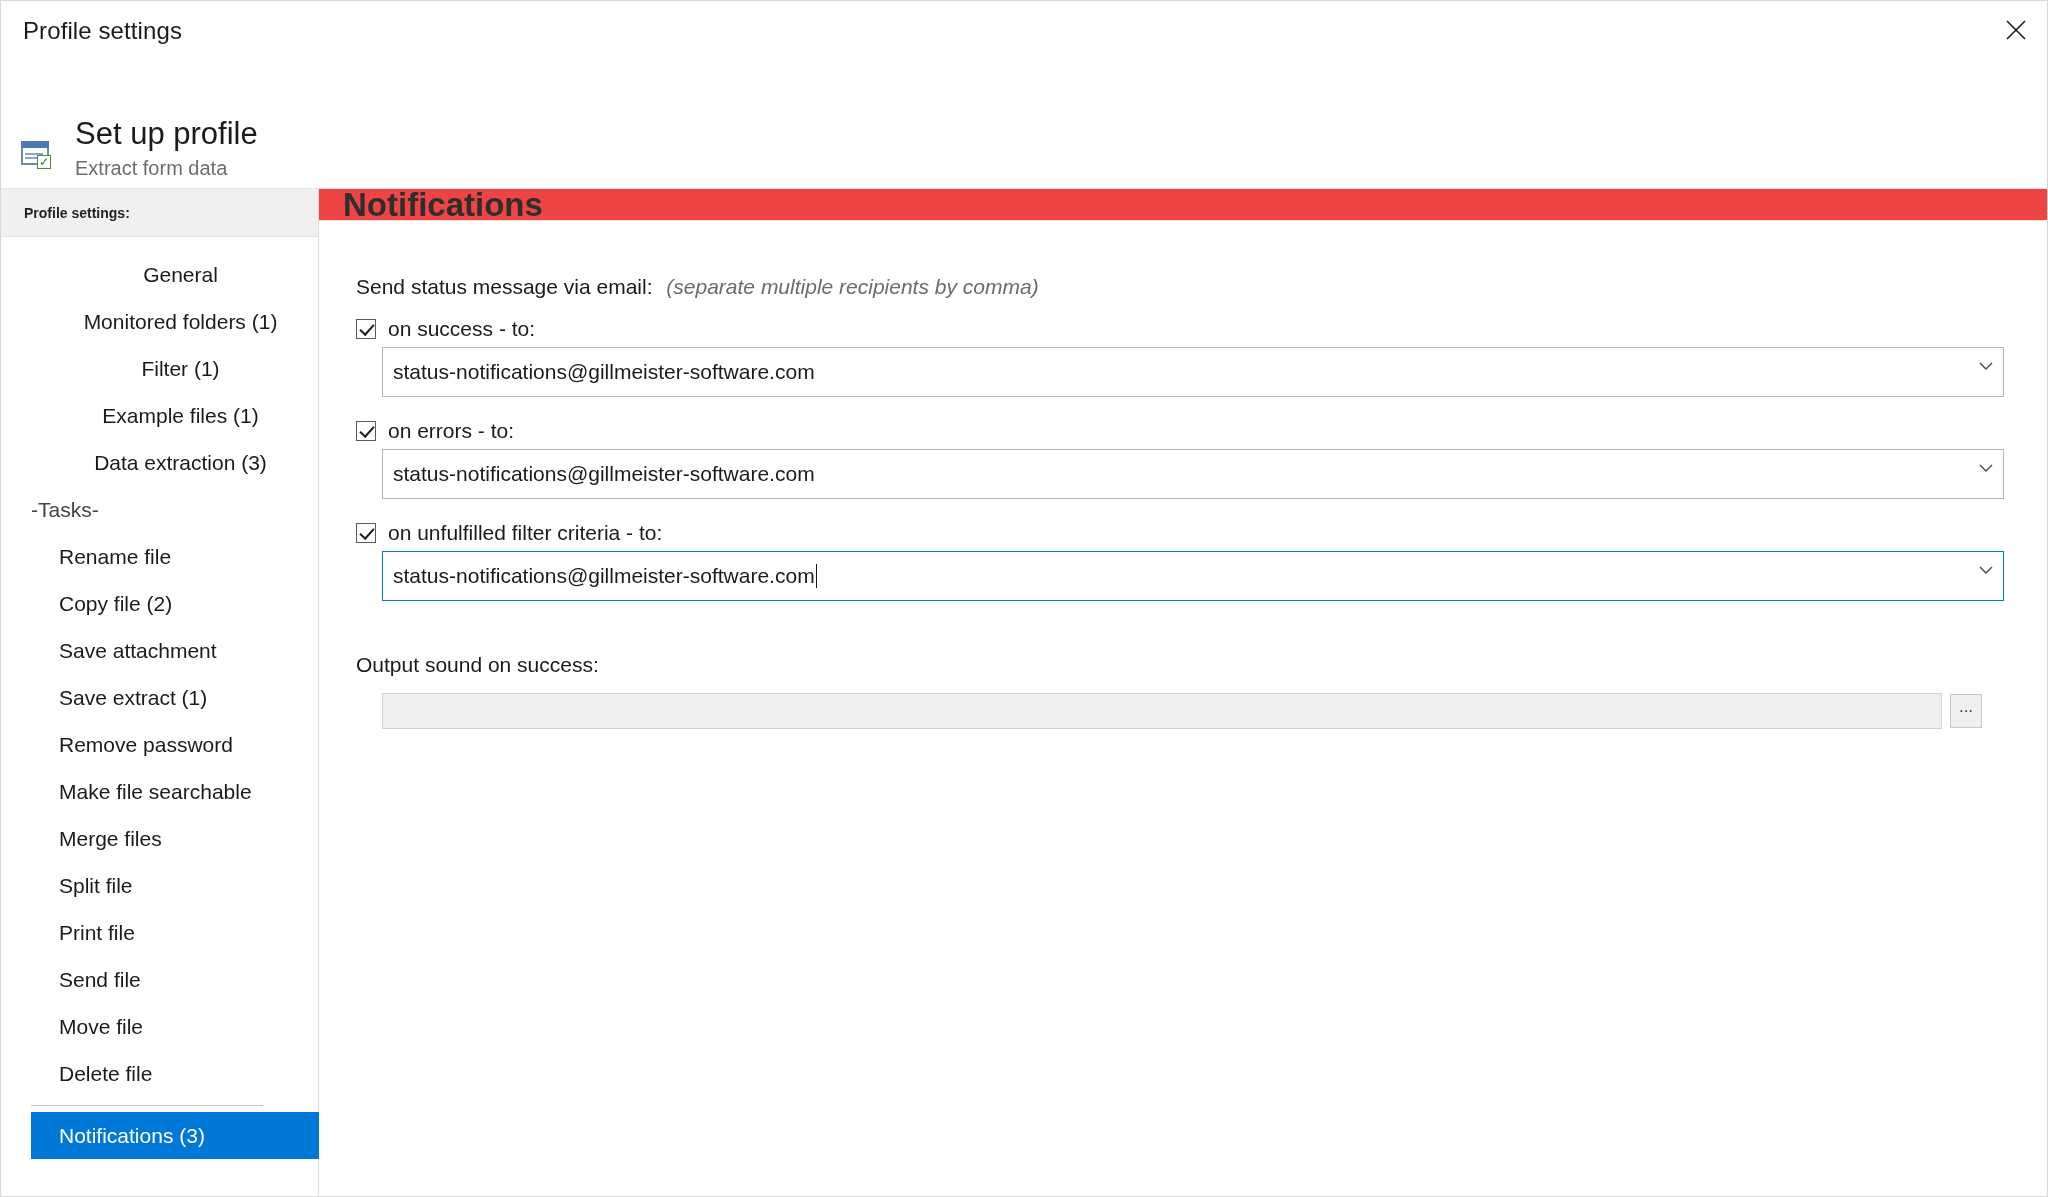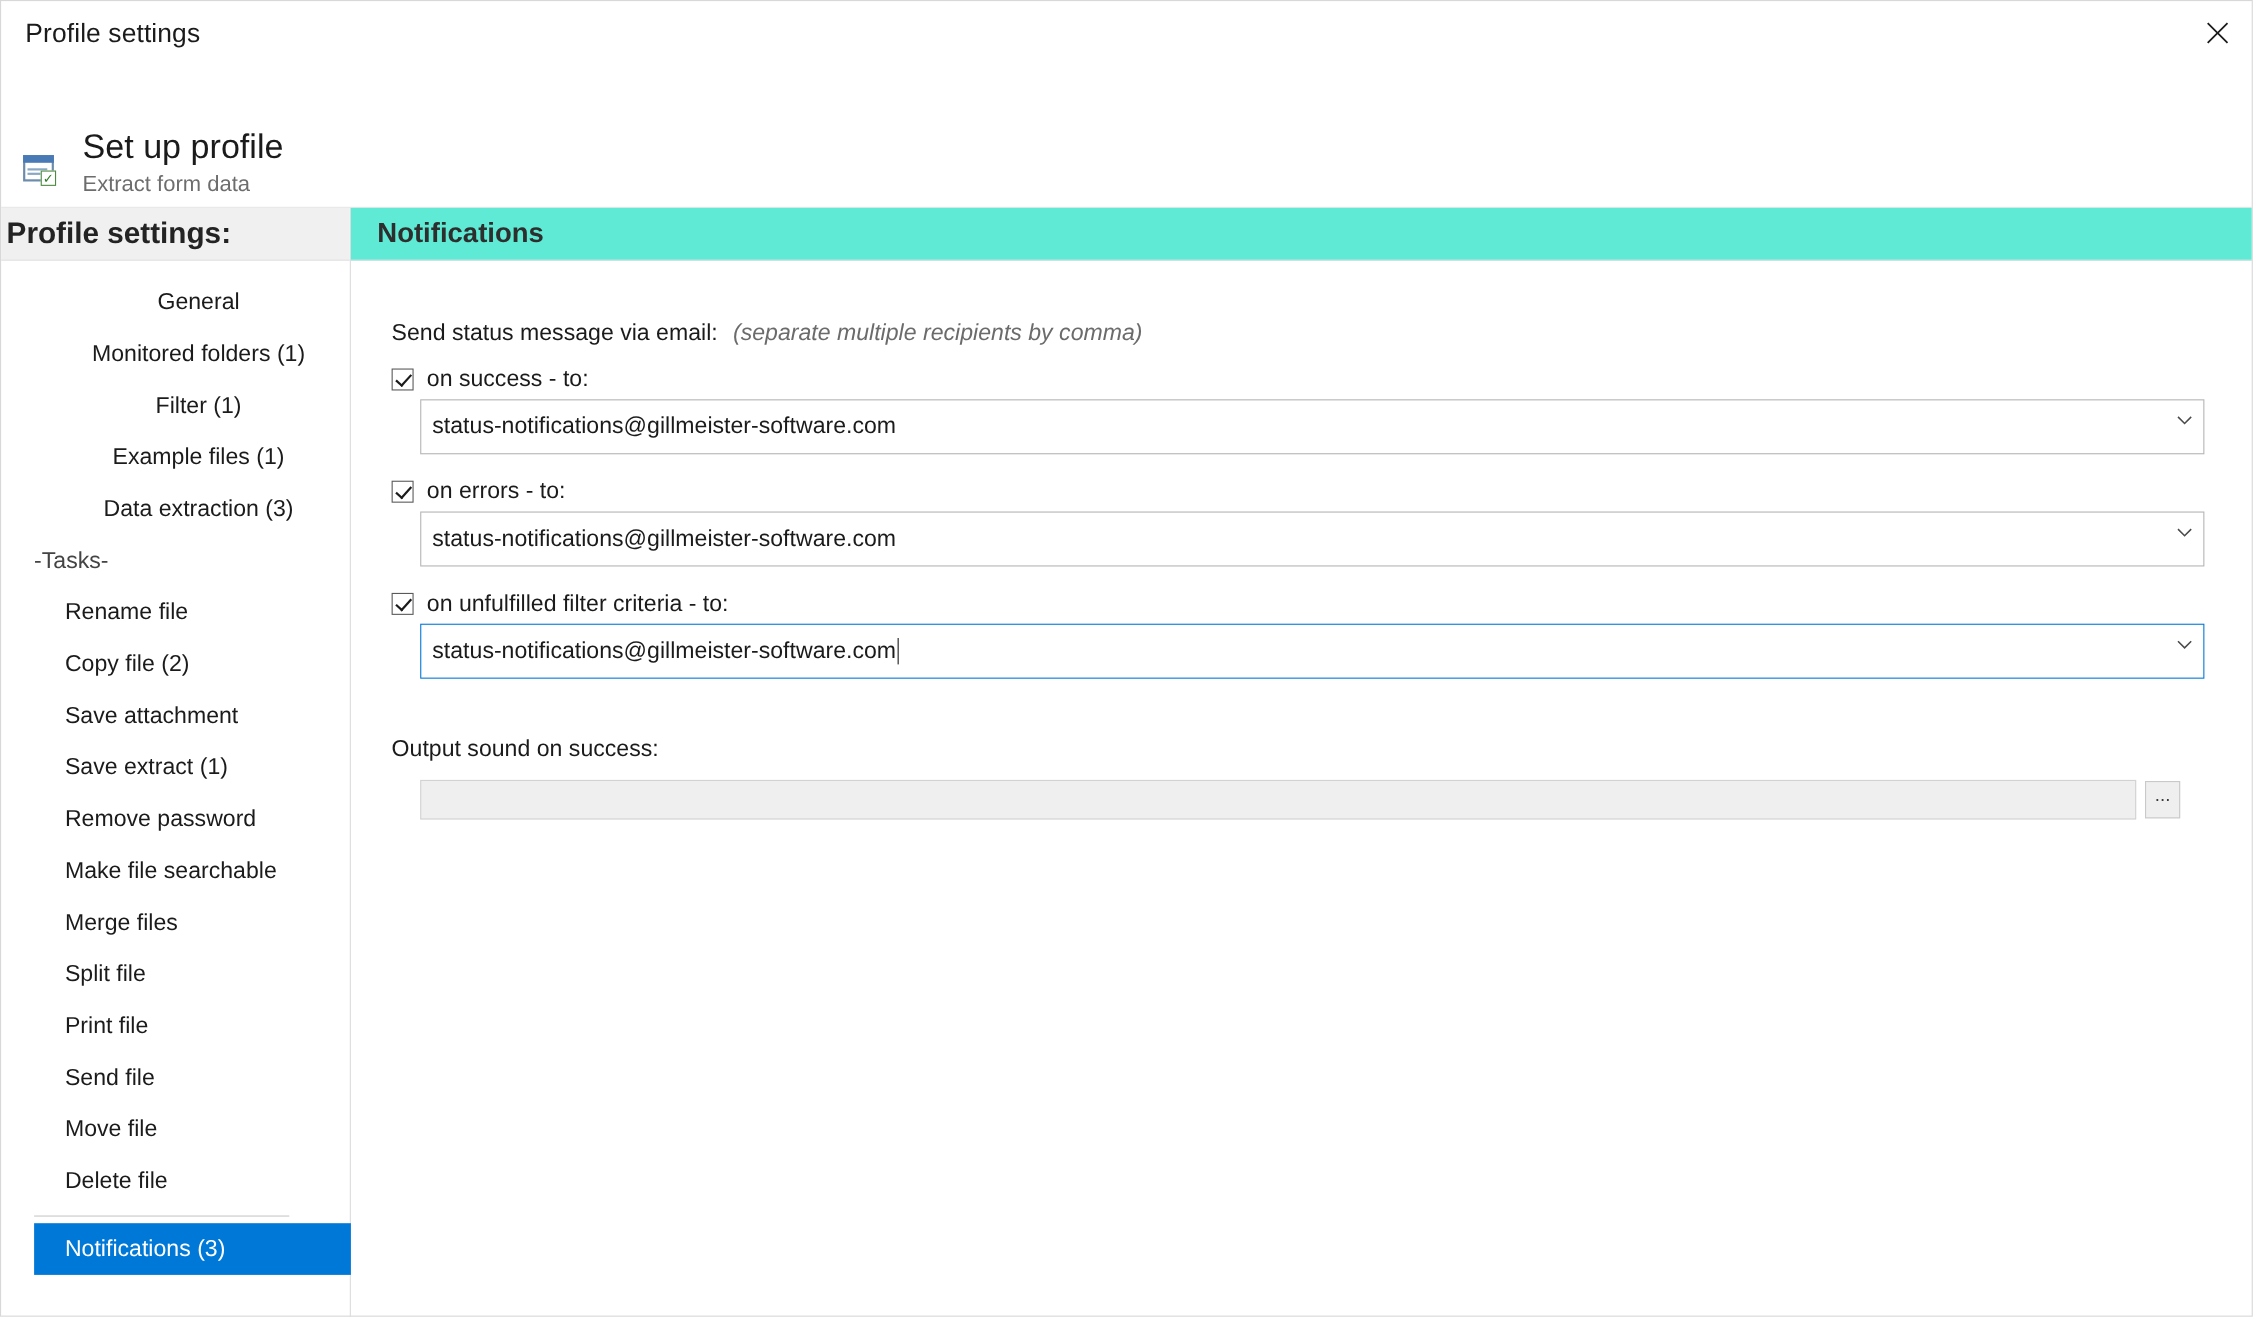--- a/index.html
+++ b/index.html
@@ -124,23 +124,23 @@
     width: 318px;
     box-sizing: border-box;
     border-right: 1px solid #dcdcdc;
     position: relative;
   }
   .left-header {
     height: 48px;
     background: #f0f0f0;
     display: flex;
     align-items: center;
-    padding-left: 5px;
-    box-sizing: border-box;
-    font-size: 27px;
+    padding-left: 23px;
+    box-sizing: border-box;
+    font-size: 14px;
     font-weight: bold;
     color: #232323;
     border-bottom: 1px solid #e2e2e2;
   }
   .tree {
     padding-top: 14px;
     position: relative;
   }
   .tree-item {
     height: 47px;
@@ -168,27 +168,27 @@
     background: #c8c8c8;
   }
 
   
   .right-panel {
     flex: 1;
     box-sizing: border-box;
     position: relative;
   }
   .right-header {
-    height: 48px;
-    background: #5eead4;
+    height: 32px;
+    background: #ef4444;
     display: flex;
     align-items: center;
     padding-left: 24px;
     box-sizing: border-box;
-    font-size: 25px;
+    font-size: 33px;
     font-weight: bold;
     color: #2e2e2e;
     border-bottom: 1px solid #e2e2e2;
   }
   .content {
     padding: 54px 22px 0 37px;
   }
   .section-label {
     font-size: 21px;
     color: #1b1b1b;

